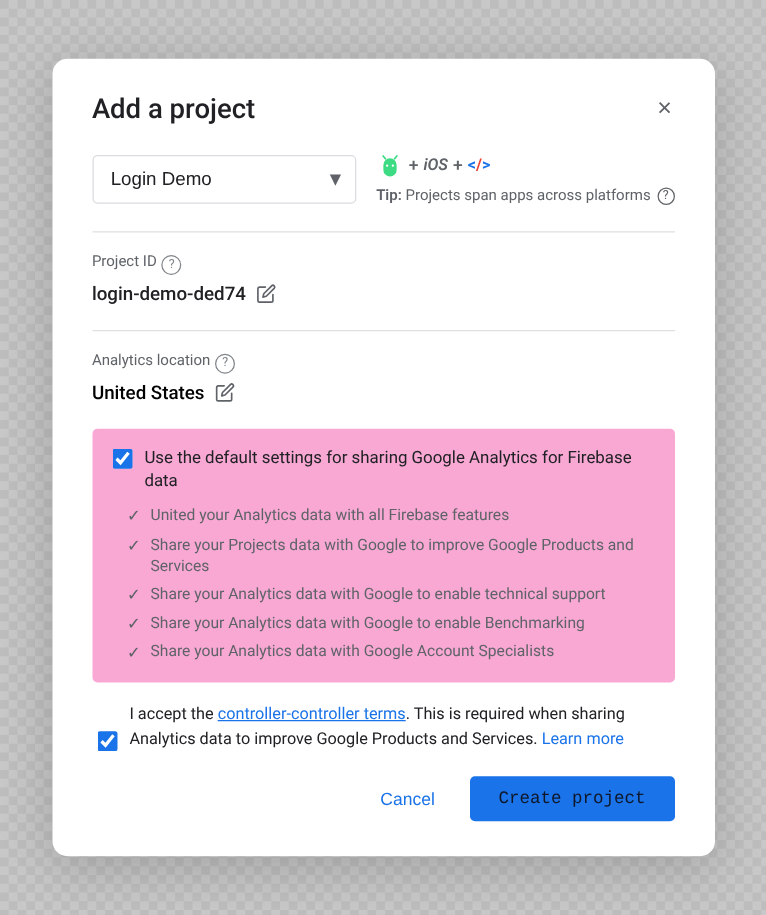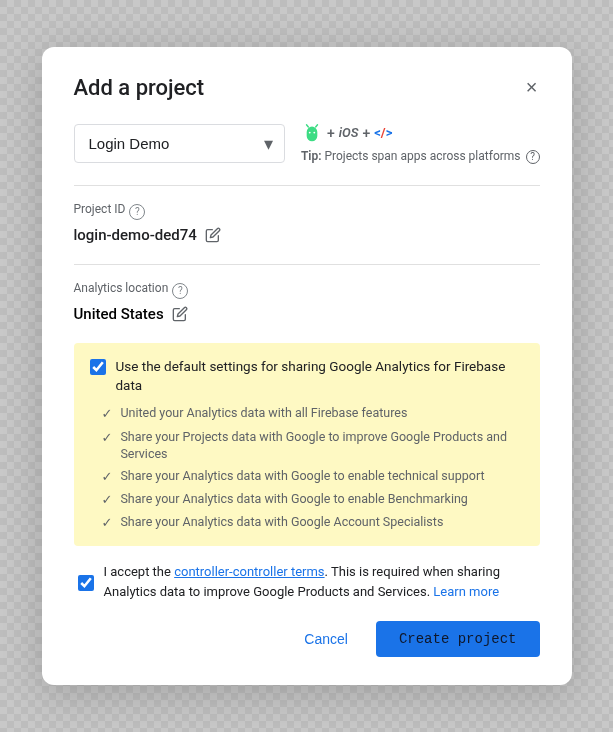--- a/index.html
+++ b/index.html
@@ -231,21 +231,21 @@
       gap: 8px;
     }
 
     .analytics-value {
       font-size: 15px;
       font-weight: 500;
       color: #000000;
     }
 
     .checkbox-section {
-      background: #fef9c3;
+      background: #f9a8d4;
       border-radius: 4px;
       padding: 14px 16px 10px 16px;
       margin-bottom: 16px;
     }
 
     .checkbox-main-row {
       display: flex;
       align-items: flex-start;
       gap: 10px;
       margin-bottom: 10px;
@@ -283,21 +283,21 @@
 
     .check-mark {
       color: #5f6368;
       font-size: 13px;
       flex-shrink: 0;
       margin-top: 1px;
     }
 
     .terms-row {
       display: flex;
-      align-items: center;
+      align-items: flex-end;
       gap: 10px;
       margin-bottom: 20px;
       padding: 0 4px;
     }
 
     .terms-row input[type="checkbox"] {
       width: 16px;
       height: 16px;
       margin-top: 2px;
       cursor: pointer;

